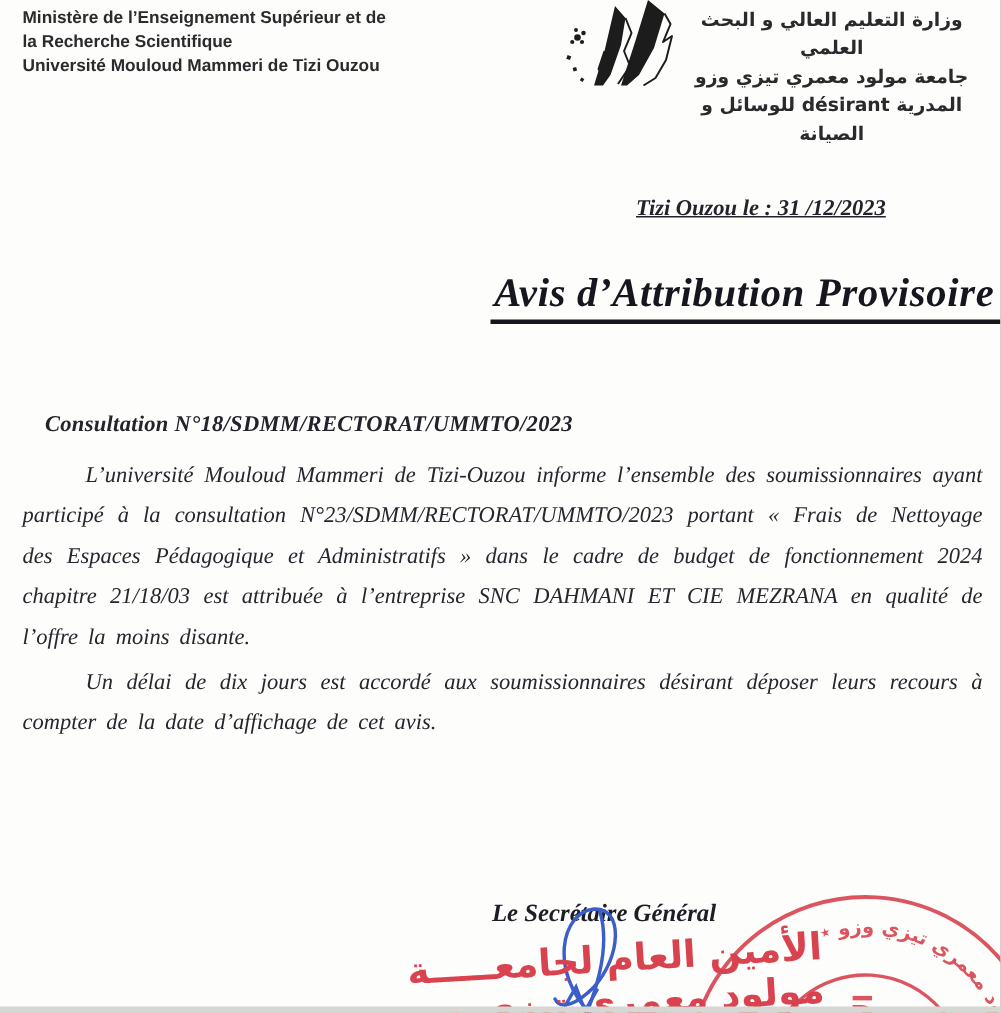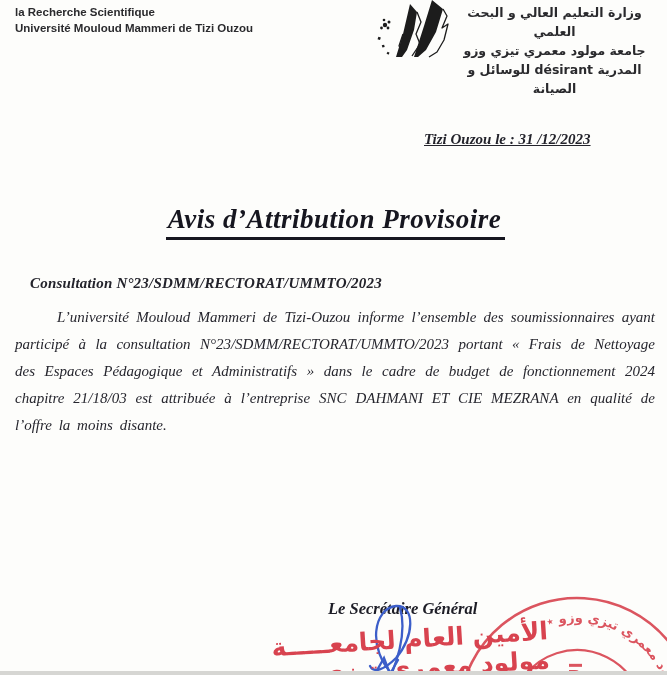--- a/index.html
+++ b/index.html
@@ -25,21 +25,21 @@
   .ref-num {
     position:absolute; left:15px; top:80px;
     font-weight:bold; font-style:italic; font-size:15px; white-space:pre;
     color:#23232b;
   }
   .date-line {
     position:absolute; left:424px; top:131px;
     font-weight:bold; font-style:italic; font-size:15px; color:#23232b;text-decoration:underline;
   }
   
-  .title-wrap { position:absolute; left:0; top:204px; width:100%; text-align:center; padding-left:4px; }
+  .title-wrap { position:absolute; left:0; top:180px; width:100%; text-align:right; padding-left:4px; }
   .title-text {
     display:inline-block; font-weight:bold; font-style:italic;
     font-size:27px; color:#16161f; border-bottom:3px solid #16161f;
     padding:0 4px 2px 2px; letter-spacing:0.5px;
   }
   
   .consult {
     position:absolute; left:30px; top:275px;
     font-weight:bold; font-style:italic; font-size:15px; color:#23232b;
     letter-spacing:0.2px;
@@ -67,20 +67,21 @@
   }
   .round-stamp { position:absolute; left:447px; top:586px; width:260px; height:260px; transform:rotate(-18deg); transform-origin:130px 130px; opacity:0.9; }
   .bottom-strip { position:absolute; left:0; bottom:0; width:100%; height:4px; background:#d6d6d3; }
 </style>
 </head>
 <body>
 
 <div class="page">
 
   <div class="hdr-left">
+    <div>Ministère de l’Enseignement Supérieur et de</div>
     <div>la Recherche Scientifique</div>
     <div>Université Mouloud Mammeri de Tizi Ouzou</div>
   </div>
 
   <div class="logo-box">
     <svg width="88" height="58" viewBox="0 0 88 58">
       <g fill="#1c1c1c">
         <path d="M22,57 L29,34 L36,4 L43,12 L40,30 L33,50 L28,57 Z"></path>
         <path d="M40,57 L50,26 L58,0 L69,9 L62,32 L52,50 L44,57 Z"></path>
       </g>
@@ -108,24 +109,25 @@
     <div>المدرية désirant للوسائل و الصيانة</div>
   </div>
 
 
   <div class="date-line">Tizi Ouzou le : 31 /12/2023</div>
 
   <div class="title-wrap">
     <span class="title-text">Avis d’Attribution Provisoire</span>
   </div>
 
-  <div class="consult">Consultation N°23/SDMM/RECTORAT/UMMTO/2023</div>
+  <div class="consult">Consultation N°18/SDMM/RECTORAT/UMMTO/2023</div>
 
   <div class="body-text">
     <p>L’université Mouloud Mammeri de Tizi-Ouzou informe l’ensemble des soumissionnaires ayant participé à la consultation N°23/SDMM/RECTORAT/UMMTO/2023 portant « Frais de Nettoyage des Espaces Pédagogique et Administratifs »  dans le cadre de budget de fonctionnement 2024 chapitre 21/18/03 est attribuée à l’entreprise SNC DAHMANI ET CIE MEZRANA en qualité de l’offre la moins disante.</p>
+    <p>Un délai de dix jours est accordé aux soumissionnaires désirant déposer leurs recours à compter de la date d’affichage de cet avis.</p>
   </div>
 
   <div class="sig-title">Le Secrétaire Général</div>
 
   <svg class="signature-svg" viewBox="0 0 122 78">
     <g fill="none" stroke="#3c5ec9" stroke-width="2.3" stroke-linecap="round">
       <path d="M64,76 C36,48 44,8 66,6 C86,5 84,38 66,58 C55,69 44,74 40,66"></path>
       <path d="M70,8 C76,28 70,54 60,78"></path>
       <path d="M46,72 L54,58 L60,74 L68,60"></path>
     </g>

